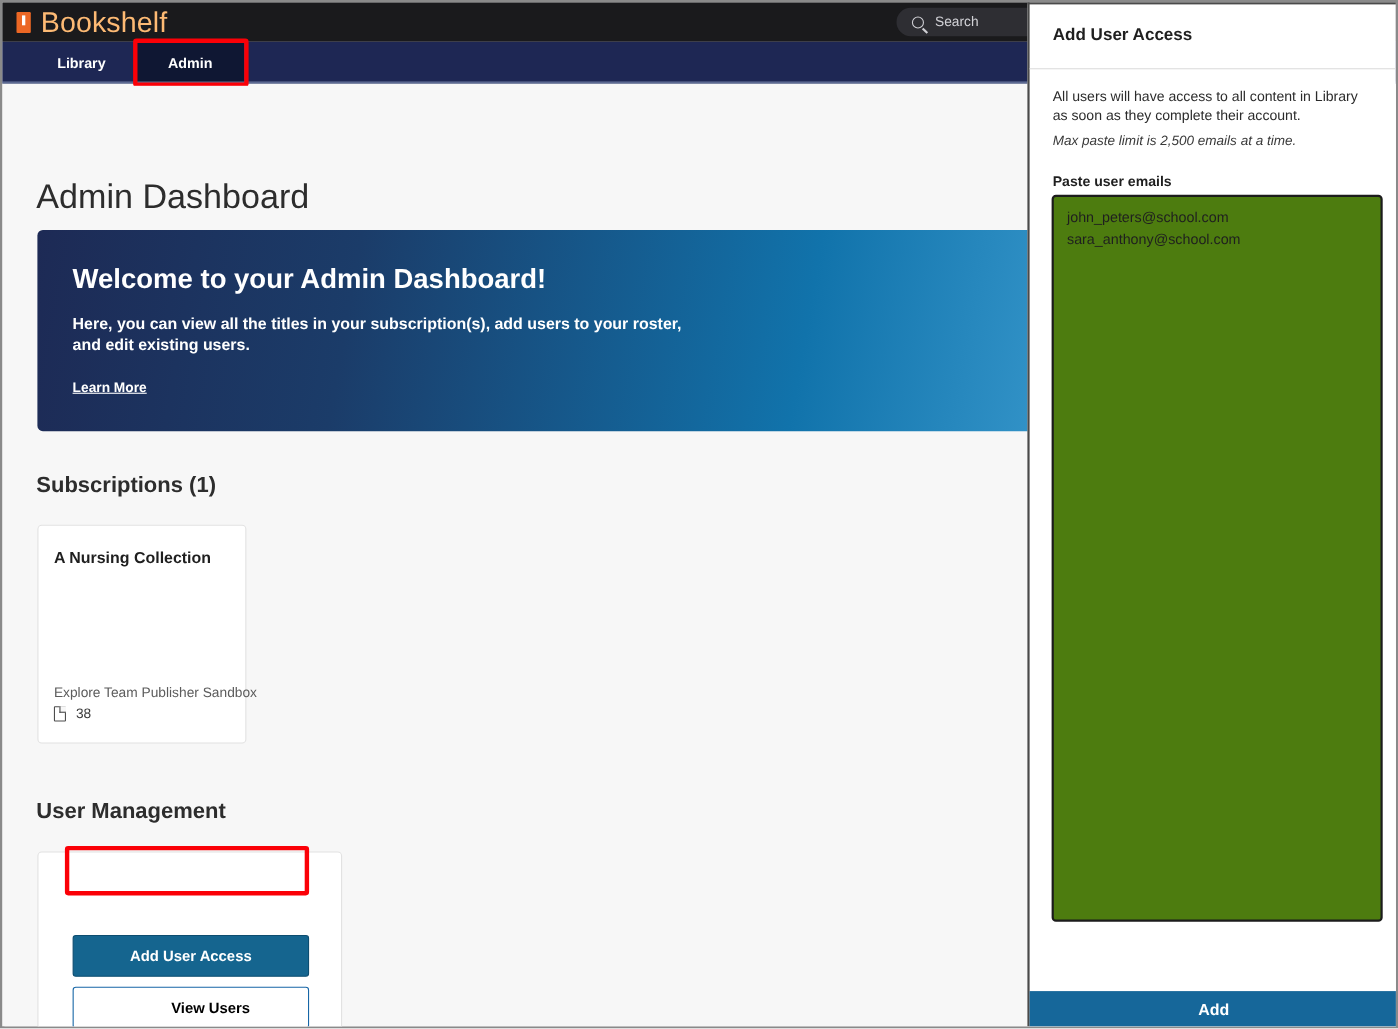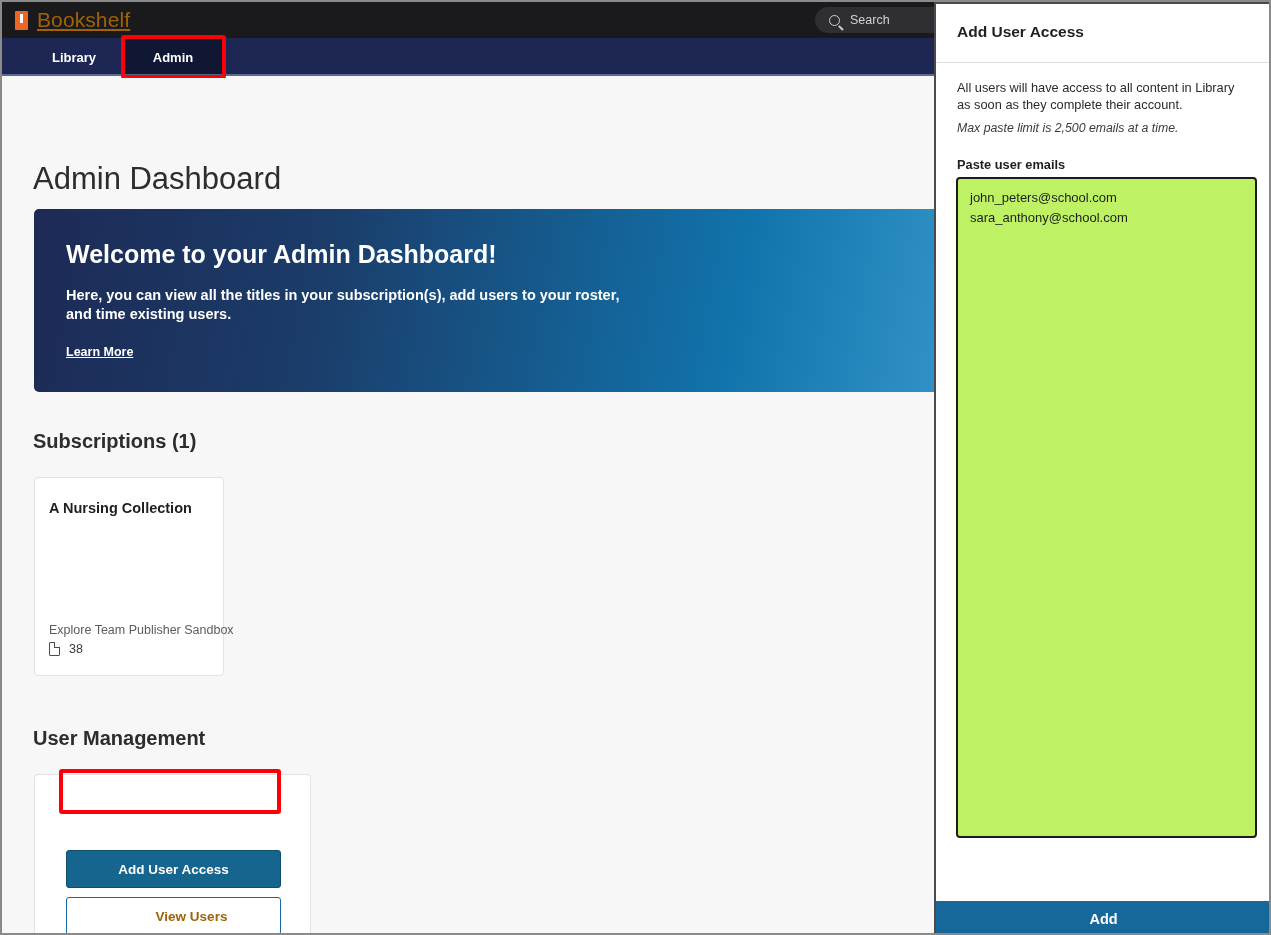--- a/index.html
+++ b/index.html
@@ -21,21 +21,21 @@
   #brand { display: flex; align-items: center; margin-left: 13px; }
   .book-icon {
     position: relative; width: 13px; height: 19px;
     background: #ec6724; border-radius: 1px; margin-right: 9px;
   }
   .book-icon::after {
     content: ""; position: absolute; left: 5px; top: 3px;
     width: 3px; height: 9px; background: #ffffff;
   }
   #brand-name {
-    color: #a16207; font-size: 21px; letter-spacing: .1px; font-weight: 400; text-decoration: underline;
+    color: #fdba74; font-size: 26px; letter-spacing: .1px; font-weight: 400;
   }
   #search-pill {
     position: absolute; left: 813px; top: 5px; width: 330px; height: 26px;
     background: #2e2e33; border-radius: 14px;
     display: flex; align-items: center; padding-left: 14px;
   }
   .mag { position: relative; width: 11px; height: 11px;
          border: 1.7px solid #cfcfd4; border-radius: 50%; }
   .mag::after { content: ""; position: absolute; right: -5px; bottom: -4px;
                 width: 6px; height: 1.7px; background: #cfcfd4;
@@ -139,21 +139,21 @@
     width: 277px; height: 165px; background: #ffffff;
     border: 1px solid #e2e2e2; border-radius: 4px;
   }
   .um-btn {
     position: absolute; left: 31px; width: 215px; height: 38px;
     display: flex; align-items: center; justify-content: center;
     font-size: 13.5px; font-weight: bold; border-radius: 3px; cursor: pointer;
   }
   #btn-add-user { top: 75px; background: #15658f; color: #ffffff;
                   border: 1px solid #0d4d70; }
-  #btn-view-users { top: 122px; background: #ffffff; color: #a16207;
+  #btn-view-users { top: 122px; background: #ffffff; color: #000000;
                     border: 1px solid #1766a6; padding-left: 36px; }
   #add-user-highlight {
     position: absolute; left: 57px; top: 767px; width: 222px; height: 45px;
     border: 4px solid #fb0007; border-radius: 3px; pointer-events: none;
   }
 
   
   #panel {
     position: absolute; right: 0; top: 0; width: 335px; height: 935px;
     background: #ffffff; border-left: 2px solid #4a4a4a;
@@ -174,21 +174,21 @@
   #panel-note {
     position: absolute; left: 21px; top: 117px;
     font-size: 12.3px; color: #3a3a3a; font-style: italic;
   }
   #panel-label {
     position: absolute; left: 21px; top: 153px;
     font-size: 12.8px; font-weight: bold; color: #1f1f1f;
   }
   #email-box {
     position: absolute; left: 20px; top: 173px;
-    width: 301px; height: 661px; background: #bef264;
+    width: 301px; height: 661px; background: #4d7c0f;
     border: 2px solid #1c1c1c; border-radius: 4px;
     padding: 9px 12px; font-size: 13px; color: #1f1f1f;
     line-height: 20px; resize: none; outline: none;
     font-family: "Liberation Sans", sans-serif;
   }
   #btn-add {
     position: absolute; left: 0; top: 897px; width: 335px; height: 36px;
     background: #16679a; color: #ffffff; font-size: 14.5px; font-weight: bold;
     display: flex; align-items: center; justify-content: center; cursor: pointer;
   }
@@ -223,21 +223,21 @@
       <path fill="#ec6724" d="M13 0l2 3.2 3.6-1.1 .6 3.7 3.7 .6-1.1 3.6L26 13l-3.2 2 1.1 3.6-3.7 .6-.6 3.7L15.9 21.8 13 26l-2-3.2-3.6 1.1-.6-3.7-3.7-.6 1.1-3.6L0 13l3.2-2L2.1 7.4l3.7-.6 .6-3.7L10 4.2z"></path>
       <circle cx="13" cy="13" r="4.6" fill="#f7f7f7"></circle>
     </svg>
     <svg id="gear-blue" class="gear" viewBox="0 0 26 26">
       <path fill="#2f9fd6" d="M13 0l2 3.2 3.6-1.1 .6 3.7 3.7 .6-1.1 3.6L26 13l-3.2 2 1.1 3.6-3.7 .6-.6 3.7L15.9 21.8 13 26l-2-3.2-3.6 1.1-.6-3.7-3.7-.6 1.1-3.6L0 13l3.2-2L2.1 7.4l3.7-.6 .6-3.7L10 4.2z"></path>
       <circle cx="13" cy="13" r="4.6" fill="#f7f7f7"></circle>
     </svg>
 
     <div id="banner">
       <div id="banner-h">Welcome to your Admin Dashboard!</div>
-      <div id="banner-p">Here, you can view all the titles in your subscription(s), add users to your roster, and time existing users.</div>
+      <div id="banner-p">Here, you can view all the titles in your subscription(s), add users to your roster, and edit existing users.</div>
       <div id="banner-link">Learn More</div>
 
     </div>
 
     <div class="section-h" id="subs-h">Subscriptions (1)</div>
     <div id="sub-card">
       <div id="sub-title">A Nursing Collection</div>
       <div id="sub-pub">Explore Team Publisher Sandbox</div>
       <div id="sub-count-row">
         <span class="doc-icon"></span>

